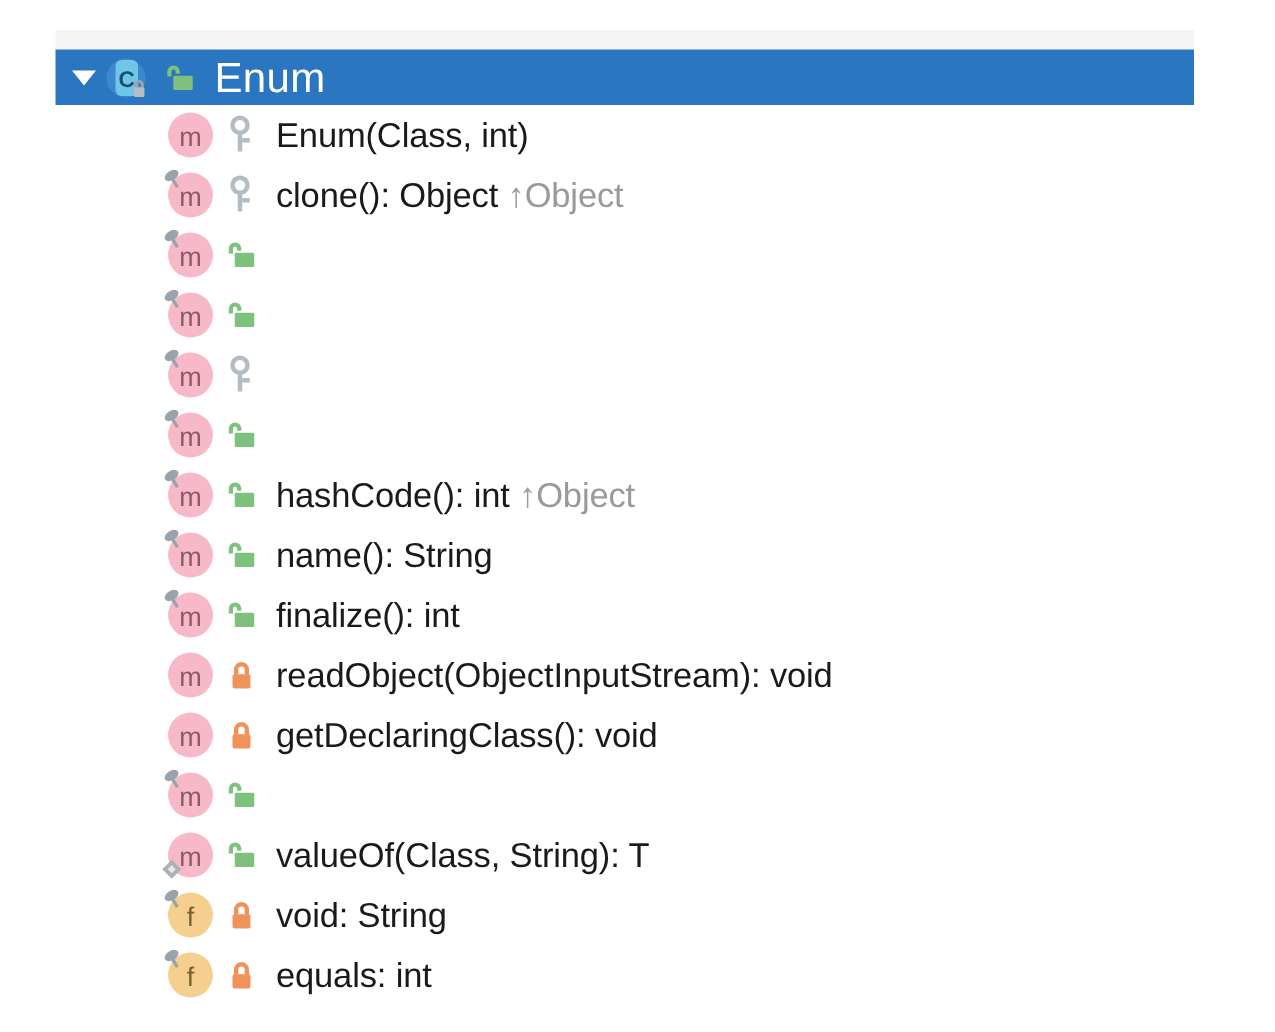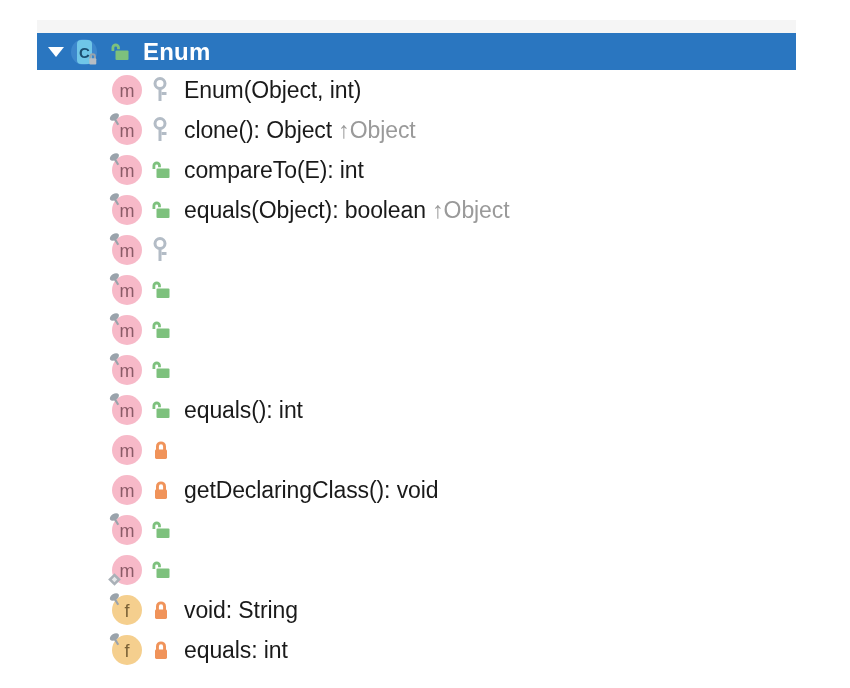--- a/index.html
+++ b/index.html
@@ -58,23 +58,23 @@
     margin-left: 6px;
   }
   .twisty svg { display: block; }
 
   .label {
     font-size: 23px;
     color: #1a1a1a;
     letter-spacing: -0.1px;
   }
   .class-row .label {
-    font-size: 24px;
+    font-size: 28px;
     color: #ffffff;
-    font-weight: bold;
+    font-weight: normal;
     letter-spacing: 0.2px;
   }
   .label .owner {
     color: #9a9a9a;
     font-weight: normal;
   }
 
   
   .kind-icon {
     position: relative;
@@ -135,21 +135,21 @@
           <text x="17" y="24" font-family="Liberation Sans, sans-serif" font-size="18" fill="#8a5a66" text-anchor="middle">m</text>
         </svg>
       </span>
       <span class="vis-icon">
         <svg width="20" height="26" viewBox="0 0 20 26">
           <circle cx="9" cy="6.5" r="5" fill="none" stroke="#b3bcc6" stroke-width="3"></circle>
           <rect x="7.5" y="11" width="3" height="13" fill="#b3bcc6"></rect>
           <rect x="10.5" y="15" width="5" height="3" fill="#b3bcc6"></rect>
         </svg>
       </span>
-      <span class="label">Enum(Object, int)</span>
+      <span class="label">Enum(Class, int)</span>
     </div>
     <div class="row member-row" style="top: 110px;">
       <span class="kind-icon">
         <svg width="34" height="34" viewBox="0 0 34 34">
           <circle cx="17" cy="17" r="15" fill="#f7b9c8"></circle>
           <text x="17" y="24" font-family="Liberation Sans, sans-serif" font-size="18" fill="#8a5a66" text-anchor="middle">m</text>
         </svg>
         <svg width="16" height="16" viewBox="0 0 16 16" style="position:absolute;left:-2px;top:-1px;">
           <ellipse cx="6.4" cy="5" rx="5" ry="3.2" transform="rotate(-32 6.4 5)" fill="#9aa3ab"></ellipse>
           <rect x="7.6" y="7.2" width="2.2" height="6" transform="rotate(-32 8.7 10.2)" fill="#9aa3ab"></rect>
@@ -174,40 +174,38 @@
           <ellipse cx="6.4" cy="5" rx="5" ry="3.2" transform="rotate(-32 6.4 5)" fill="#9aa3ab"></ellipse>
           <rect x="7.6" y="7.2" width="2.2" height="6" transform="rotate(-32 8.7 10.2)" fill="#9aa3ab"></rect>
         </svg>
       </span>
       <span class="vis-icon">
         <svg width="24" height="24" viewBox="0 0 24 24">
           <path d="M3.5 11 v-3.2 a4.2 4.2 0 0 1 8.4 0 v1.4 h-2.8 v-1.4 a1.4 1.4 0 0 0 -2.8 0 v3.2 z" fill="#7dc17d"></path>
           <rect x="7.5" y="10.5" width="13" height="9.5" rx="1" fill="#7dc17d"></rect>
         </svg>
       </span>
-      <span class="label">compareTo(E): int</span>
     </div>
     <div class="row member-row" style="top: 190px;">
       <span class="kind-icon">
         <svg width="34" height="34" viewBox="0 0 34 34">
           <circle cx="17" cy="17" r="15" fill="#f7b9c8"></circle>
           <text x="17" y="24" font-family="Liberation Sans, sans-serif" font-size="18" fill="#8a5a66" text-anchor="middle">m</text>
         </svg>
         <svg width="16" height="16" viewBox="0 0 16 16" style="position:absolute;left:-2px;top:-1px;">
           <ellipse cx="6.4" cy="5" rx="5" ry="3.2" transform="rotate(-32 6.4 5)" fill="#9aa3ab"></ellipse>
           <rect x="7.6" y="7.2" width="2.2" height="6" transform="rotate(-32 8.7 10.2)" fill="#9aa3ab"></rect>
         </svg>
       </span>
       <span class="vis-icon">
         <svg width="24" height="24" viewBox="0 0 24 24">
           <path d="M3.5 11 v-3.2 a4.2 4.2 0 0 1 8.4 0 v1.4 h-2.8 v-1.4 a1.4 1.4 0 0 0 -2.8 0 v3.2 z" fill="#7dc17d"></path>
           <rect x="7.5" y="10.5" width="13" height="9.5" rx="1" fill="#7dc17d"></rect>
         </svg>
       </span>
-      <span class="label">equals(Object): boolean <span class="owner">↑Object</span></span>
     </div>
     <div class="row member-row" style="top: 230px;">
       <span class="kind-icon">
         <svg width="34" height="34" viewBox="0 0 34 34">
           <circle cx="17" cy="17" r="15" fill="#f7b9c8"></circle>
           <text x="17" y="24" font-family="Liberation Sans, sans-serif" font-size="18" fill="#8a5a66" text-anchor="middle">m</text>
         </svg>
         <svg width="16" height="16" viewBox="0 0 16 16" style="position:absolute;left:-2px;top:-1px;">
           <ellipse cx="6.4" cy="5" rx="5" ry="3.2" transform="rotate(-32 6.4 5)" fill="#9aa3ab"></ellipse>
           <rect x="7.6" y="7.2" width="2.2" height="6" transform="rotate(-32 8.7 10.2)" fill="#9aa3ab"></rect>
@@ -249,71 +247,74 @@
           <ellipse cx="6.4" cy="5" rx="5" ry="3.2" transform="rotate(-32 6.4 5)" fill="#9aa3ab"></ellipse>
           <rect x="7.6" y="7.2" width="2.2" height="6" transform="rotate(-32 8.7 10.2)" fill="#9aa3ab"></rect>
         </svg>
       </span>
       <span class="vis-icon">
         <svg width="24" height="24" viewBox="0 0 24 24">
           <path d="M3.5 11 v-3.2 a4.2 4.2 0 0 1 8.4 0 v1.4 h-2.8 v-1.4 a1.4 1.4 0 0 0 -2.8 0 v3.2 z" fill="#7dc17d"></path>
           <rect x="7.5" y="10.5" width="13" height="9.5" rx="1" fill="#7dc17d"></rect>
         </svg>
       </span>
+      <span class="label">hashCode(): int <span class="owner">↑Object</span></span>
     </div>
     <div class="row member-row" style="top: 350px;">
       <span class="kind-icon">
         <svg width="34" height="34" viewBox="0 0 34 34">
           <circle cx="17" cy="17" r="15" fill="#f7b9c8"></circle>
           <text x="17" y="24" font-family="Liberation Sans, sans-serif" font-size="18" fill="#8a5a66" text-anchor="middle">m</text>
         </svg>
         <svg width="16" height="16" viewBox="0 0 16 16" style="position:absolute;left:-2px;top:-1px;">
           <ellipse cx="6.4" cy="5" rx="5" ry="3.2" transform="rotate(-32 6.4 5)" fill="#9aa3ab"></ellipse>
           <rect x="7.6" y="7.2" width="2.2" height="6" transform="rotate(-32 8.7 10.2)" fill="#9aa3ab"></rect>
         </svg>
       </span>
       <span class="vis-icon">
         <svg width="24" height="24" viewBox="0 0 24 24">
           <path d="M3.5 11 v-3.2 a4.2 4.2 0 0 1 8.4 0 v1.4 h-2.8 v-1.4 a1.4 1.4 0 0 0 -2.8 0 v3.2 z" fill="#7dc17d"></path>
           <rect x="7.5" y="10.5" width="13" height="9.5" rx="1" fill="#7dc17d"></rect>
         </svg>
       </span>
+      <span class="label">name(): String</span>
     </div>
     <div class="row member-row" style="top: 390px;">
       <span class="kind-icon">
         <svg width="34" height="34" viewBox="0 0 34 34">
           <circle cx="17" cy="17" r="15" fill="#f7b9c8"></circle>
           <text x="17" y="24" font-family="Liberation Sans, sans-serif" font-size="18" fill="#8a5a66" text-anchor="middle">m</text>
         </svg>
         <svg width="16" height="16" viewBox="0 0 16 16" style="position:absolute;left:-2px;top:-1px;">
           <ellipse cx="6.4" cy="5" rx="5" ry="3.2" transform="rotate(-32 6.4 5)" fill="#9aa3ab"></ellipse>
           <rect x="7.6" y="7.2" width="2.2" height="6" transform="rotate(-32 8.7 10.2)" fill="#9aa3ab"></rect>
         </svg>
       </span>
       <span class="vis-icon">
         <svg width="24" height="24" viewBox="0 0 24 24">
           <path d="M3.5 11 v-3.2 a4.2 4.2 0 0 1 8.4 0 v1.4 h-2.8 v-1.4 a1.4 1.4 0 0 0 -2.8 0 v3.2 z" fill="#7dc17d"></path>
           <rect x="7.5" y="10.5" width="13" height="9.5" rx="1" fill="#7dc17d"></rect>
         </svg>
       </span>
-      <span class="label">equals(): int</span>
+      <span class="label">finalize(): int</span>
     </div>
     <div class="row member-row" style="top: 430px;">
       <span class="kind-icon">
         <svg width="34" height="34" viewBox="0 0 34 34">
           <circle cx="17" cy="17" r="15" fill="#f7b9c8"></circle>
           <text x="17" y="24" font-family="Liberation Sans, sans-serif" font-size="18" fill="#8a5a66" text-anchor="middle">m</text>
         </svg>
       </span>
       <span class="vis-icon">
         <svg width="24" height="24" viewBox="0 0 24 24">
           <path d="M7 12 v-3.6 a5 5 0 0 1 10 0 v3.6 h-2.9 v-3.6 a2.1 2.1 0 0 0 -4.2 0 v3.6 z" fill="#f0935a"></path>
           <rect x="6" y="11.5" width="12" height="9.5" rx="1.4" fill="#f0935a"></rect>
         </svg>
       </span>
+      <span class="label">readObject(ObjectInputStream): void</span>
     </div>
     <div class="row member-row" style="top: 470px;">
       <span class="kind-icon">
         <svg width="34" height="34" viewBox="0 0 34 34">
           <circle cx="17" cy="17" r="15" fill="#f7b9c8"></circle>
           <text x="17" y="24" font-family="Liberation Sans, sans-serif" font-size="18" fill="#8a5a66" text-anchor="middle">m</text>
         </svg>
       </span>
       <span class="vis-icon">
         <svg width="24" height="24" viewBox="0 0 24 24">
@@ -351,20 +352,21 @@
           <rect x="3" y="3" width="9" height="9" transform="rotate(45 7.5 7.5)" fill="#aab1b8"></rect>
           <rect x="5.6" y="5.6" width="3.8" height="3.8" transform="rotate(45 7.5 7.5)" fill="#e6e8ea"></rect>
         </svg>
       </span>
       <span class="vis-icon">
         <svg width="24" height="24" viewBox="0 0 24 24">
           <path d="M3.5 11 v-3.2 a4.2 4.2 0 0 1 8.4 0 v1.4 h-2.8 v-1.4 a1.4 1.4 0 0 0 -2.8 0 v3.2 z" fill="#7dc17d"></path>
           <rect x="7.5" y="10.5" width="13" height="9.5" rx="1" fill="#7dc17d"></rect>
         </svg>
       </span>
+      <span class="label">valueOf(Class<t>, String): T</t></span>
     </div>
     <div class="row member-row" style="top: 590px;">
       <span class="kind-icon">
         <svg width="34" height="34" viewBox="0 0 34 34">
           <circle cx="17" cy="17" r="15" fill="#f5cf8e"></circle>
           <text x="17" y="24" font-family="Liberation Sans, sans-serif" font-size="18" fill="#7a6136" text-anchor="middle">f</text>
         </svg>
         <svg width="16" height="16" viewBox="0 0 16 16" style="position:absolute;left:-2px;top:-1px;">
           <ellipse cx="6.4" cy="5" rx="5" ry="3.2" transform="rotate(-32 6.4 5)" fill="#9aa3ab"></ellipse>
           <rect x="7.6" y="7.2" width="2.2" height="6" transform="rotate(-32 8.7 10.2)" fill="#9aa3ab"></rect>

